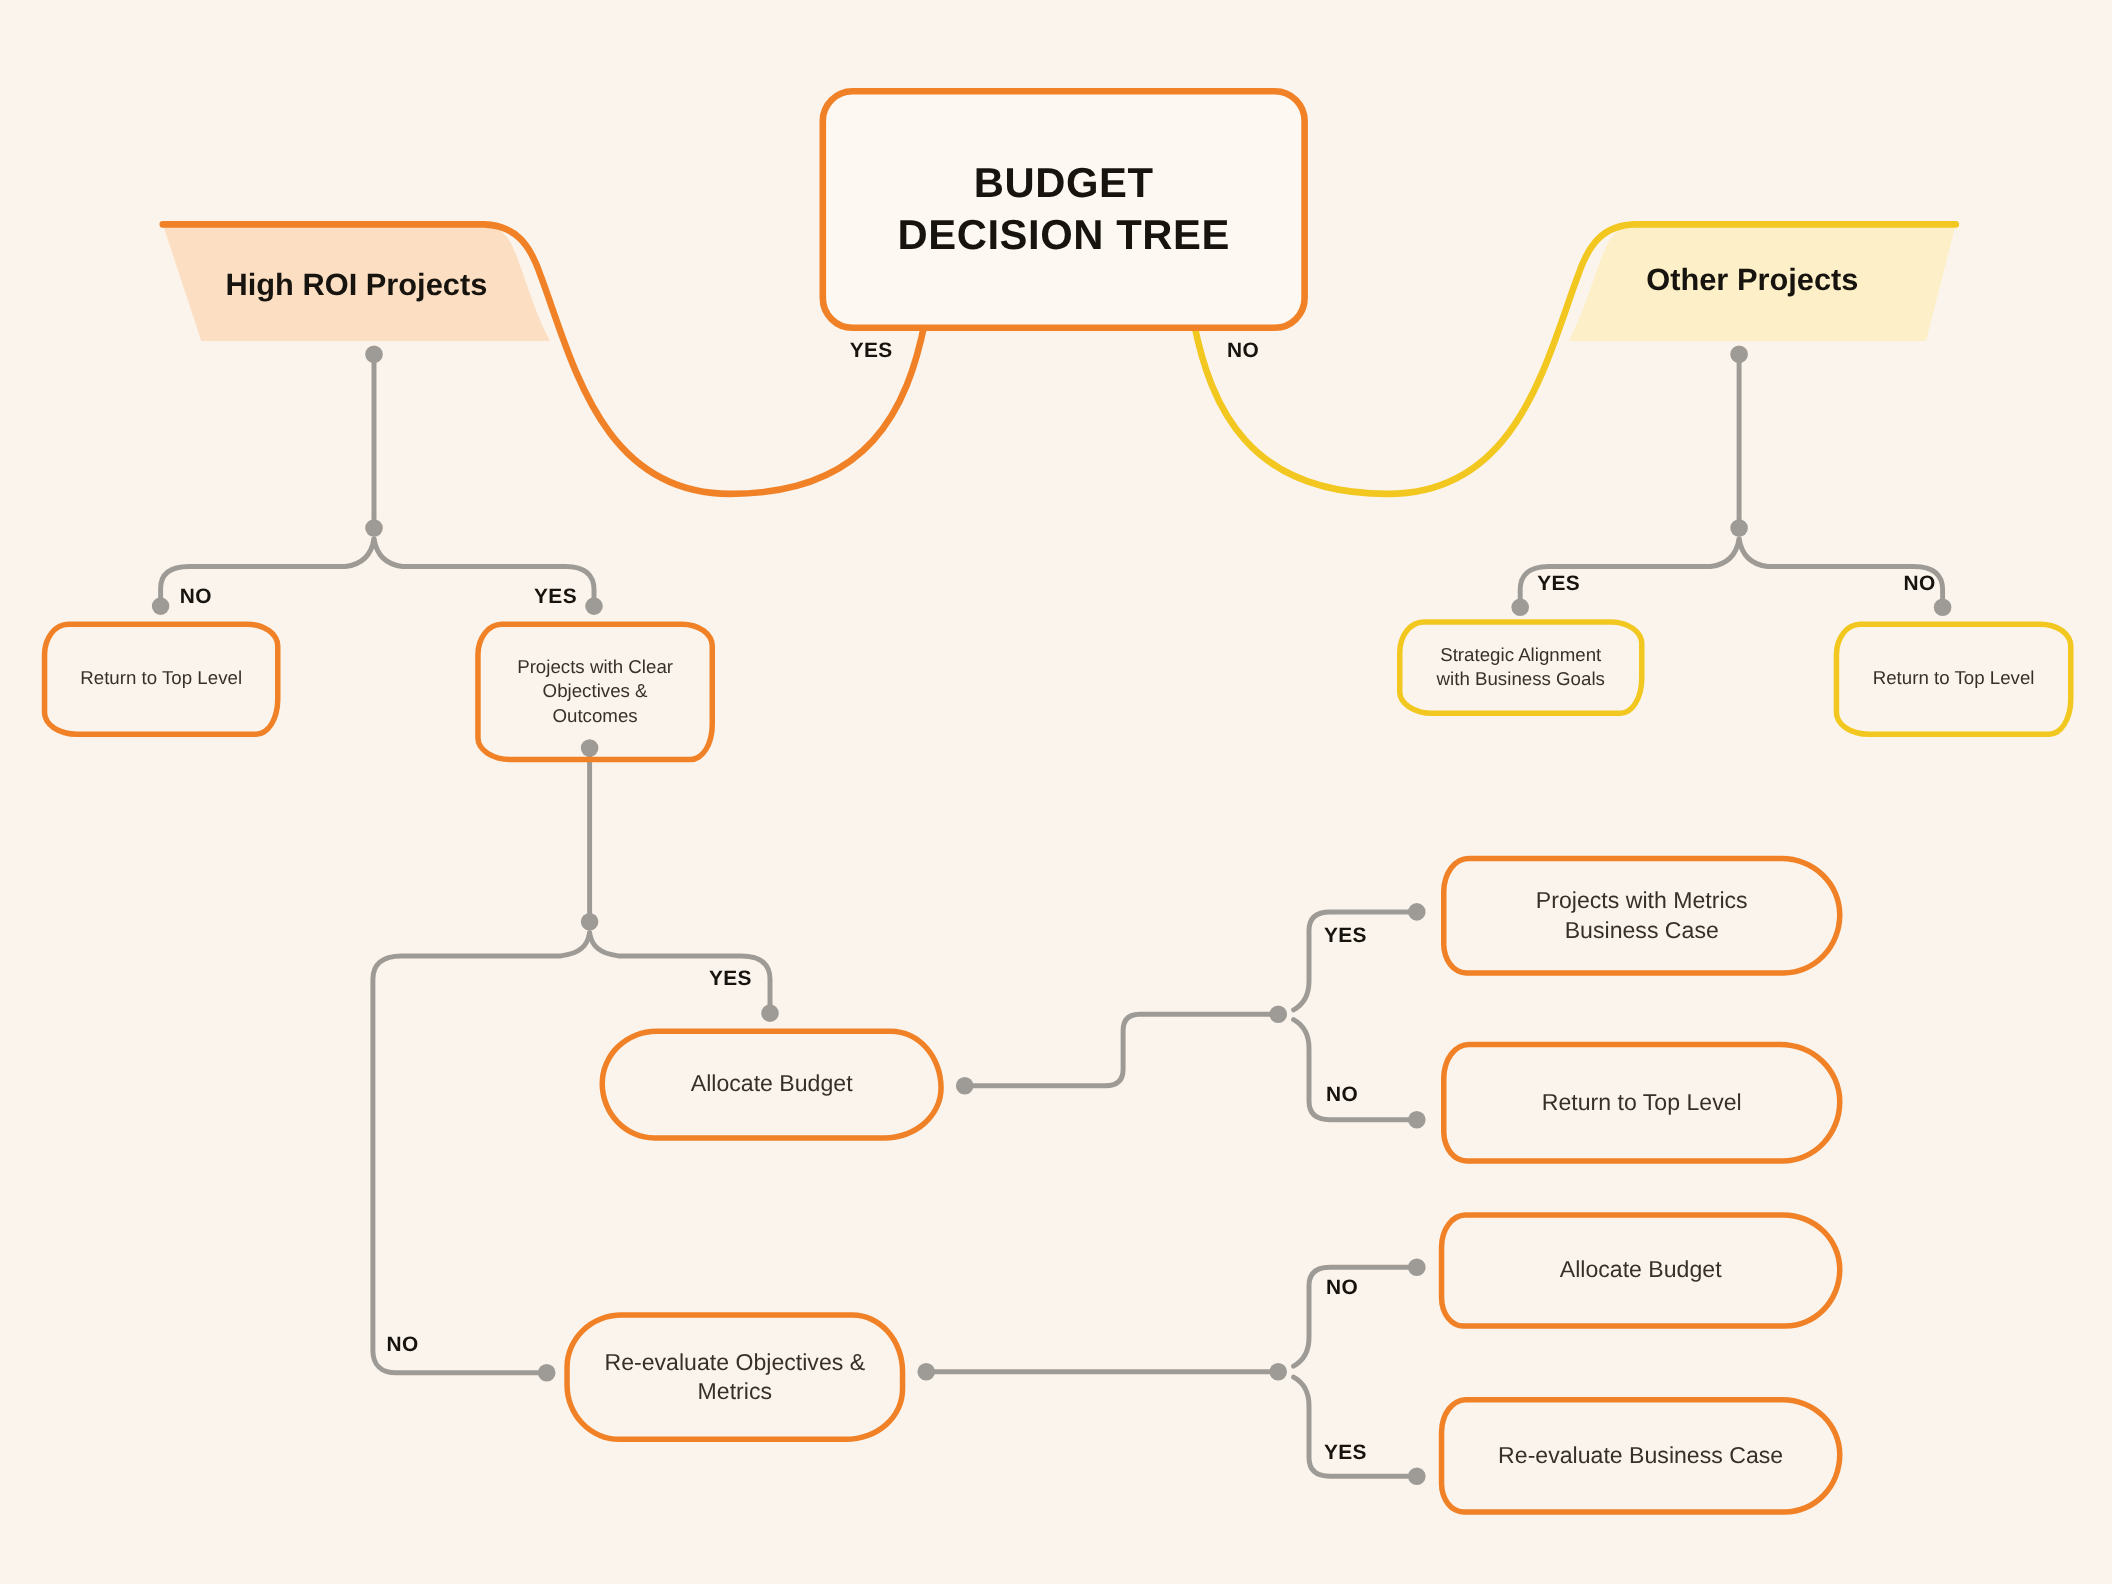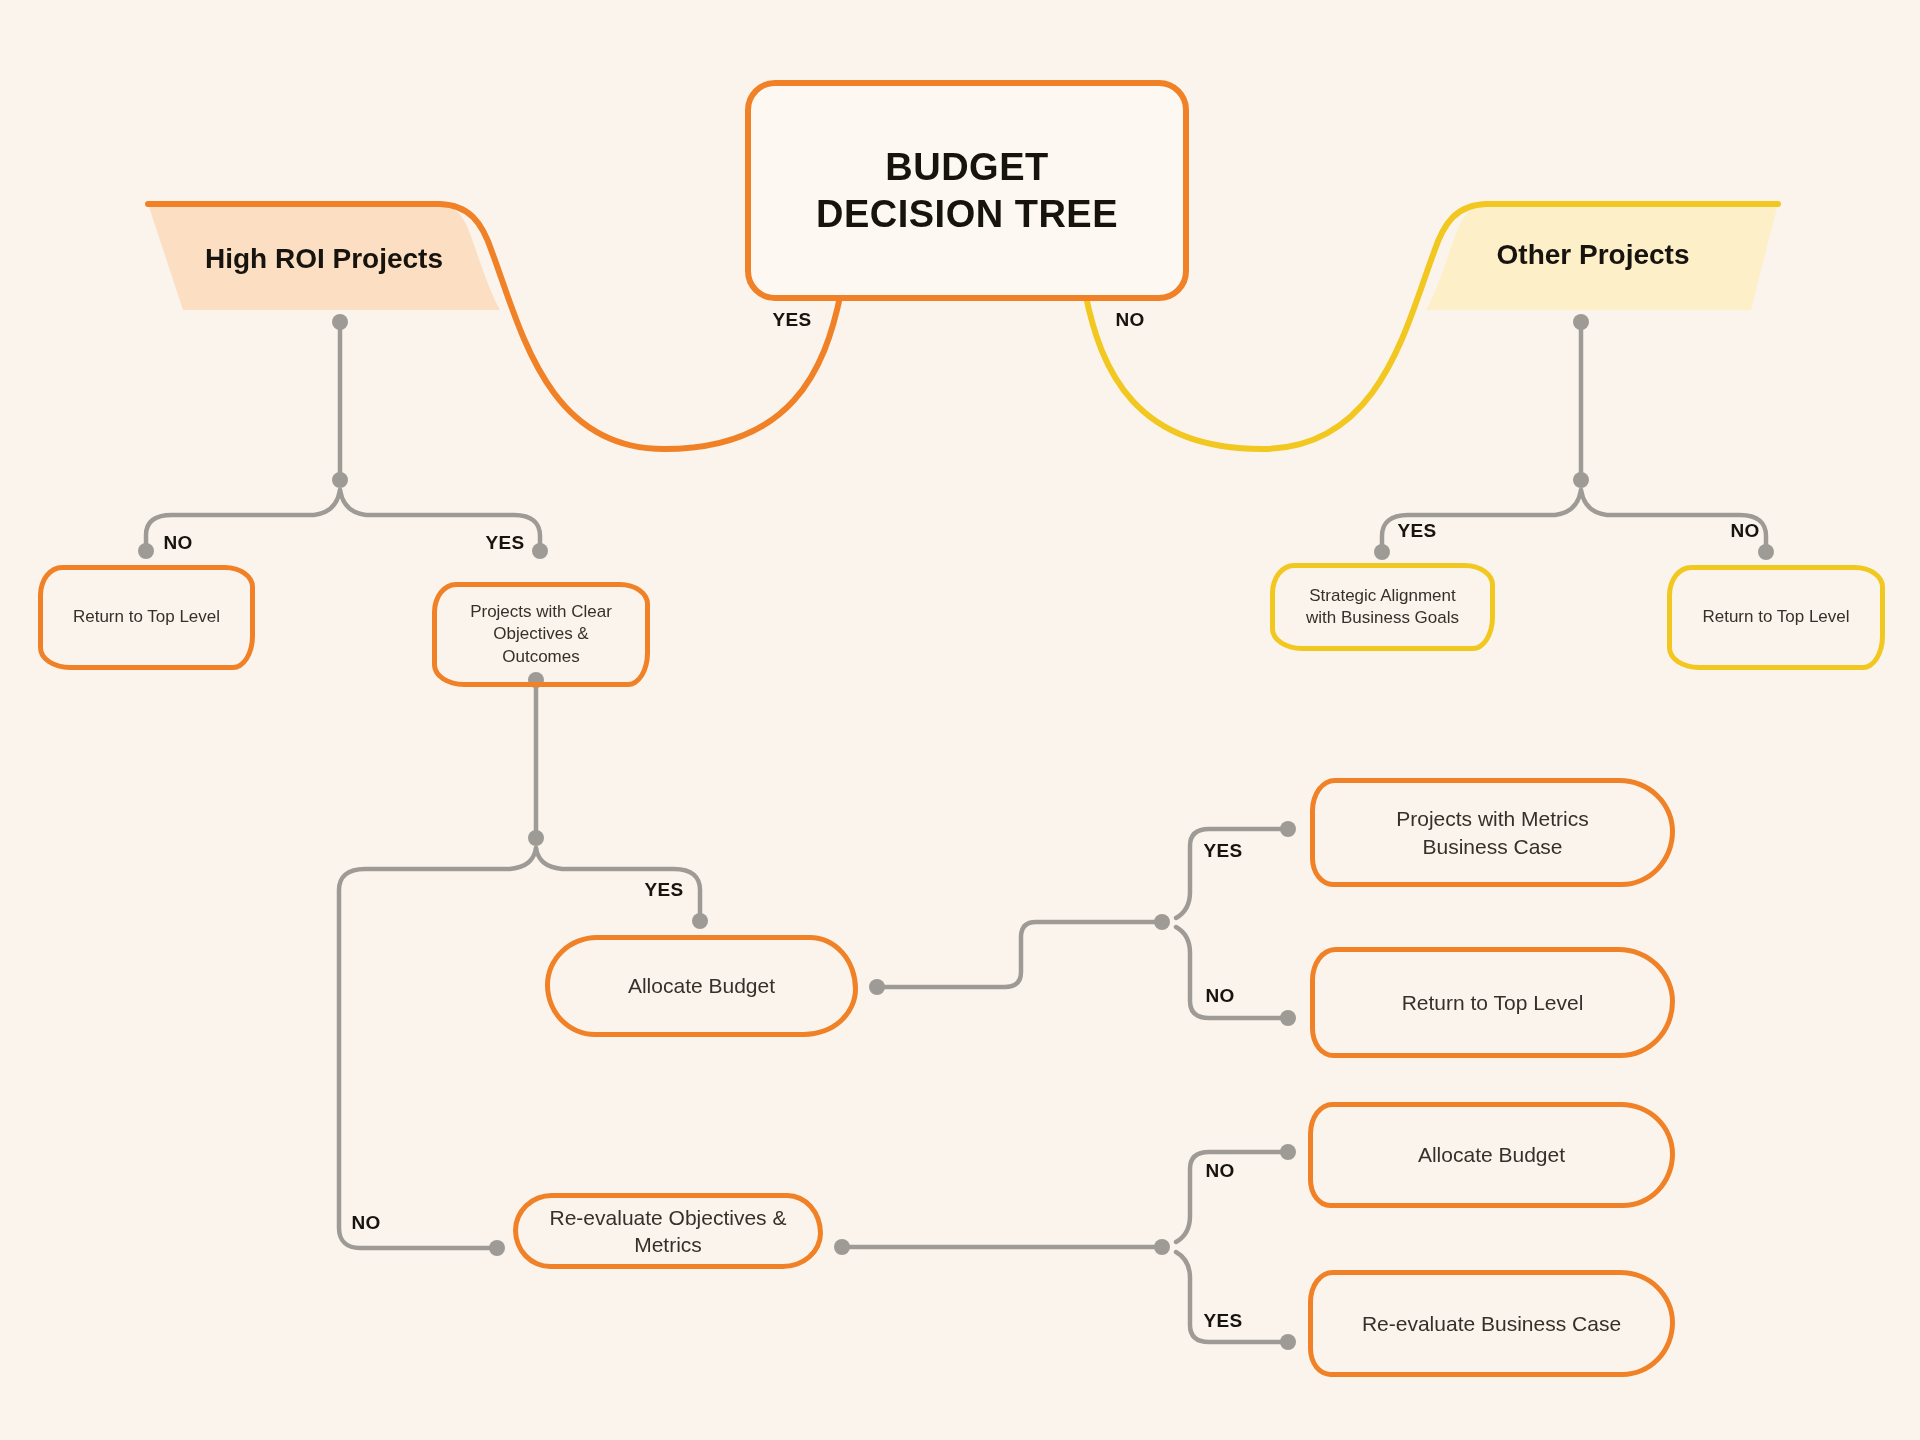--- a/index.html
+++ b/index.html
@@ -115,39 +115,39 @@
   <span class="abs yn" style="left:1130px;top:320px">NO</span>
 
   <span class="abs shape-label" style="left:324px;top:259px">High ROI Projects</span>
   <span class="abs shape-label" style="left:1593px;top:255px">Other Projects</span>
 
   <span class="abs yn" style="left:178px;top:543px">NO</span>
   <span class="abs yn" style="left:505px;top:543px">YES</span>
   <div class="abs node sk-orange sk-rect fs-small" style="left:38px;top:565px;width:217px;height:105px">
     <span class="inner">Return to Top Level</span>
   </div>
-  <div class="abs node sk-orange sk-rect fs-small" style="left:432px;top:582px;width:218px;height:105px">
+  <div class="abs node sk-orange sk-rect fs-small" style="left:432px;top:565px;width:218px;height:128px">
     <span class="inner" style="max-width:172px">Projects with Clear Objectives &amp; Outcomes</span>
   </div>
 
   <span class="abs yn" style="left:1417px;top:531px">YES</span>
   <span class="abs yn" style="left:1745px;top:531px">NO</span>
   <div class="abs node sk-yellow sk-rect fs-small" style="left:1270px;top:563px;width:225px;height:88px">
     <span class="inner" style="max-width:180px">Strategic Alignment with Business Goals</span>
   </div>
   <div class="abs node sk-yellow sk-rect fs-small" style="left:1667px;top:565px;width:218px;height:105px">
     <span class="inner">Return to Top Level</span>
   </div>
 
   <span class="abs yn" style="left:664px;top:890px">YES</span>
   <span class="abs yn" style="left:366px;top:1223px">NO</span>
   <div class="abs node sk-orange sk-pill fs-mid" style="left:545px;top:935px;width:313px;height:102px">
     <span class="inner">Allocate Budget</span>
   </div>
-  <div class="abs node sk-orange sk-pill fs-mid" style="left:513px;top:1193px;width:310px;height:76px">
+  <div class="abs node sk-orange sk-pill fs-mid" style="left:513px;top:1193px;width:310px;height:118px">
     <span class="inner" style="max-width:240px">Re-evaluate Objectives &amp; Metrics</span>
   </div>
 
   <span class="abs yn" style="left:1223px;top:851px">YES</span>
   <span class="abs yn" style="left:1220px;top:996px">NO</span>
   <div class="abs node sk-orange sk-rpill fs-mid" style="left:1310px;top:778px;width:365px;height:109px">
     <span class="inner" style="max-width:250px">Projects with Metrics Business Case</span>
   </div>
   <div class="abs node sk-orange sk-rpill fs-mid" style="left:1310px;top:947px;width:365px;height:111px">
     <span class="inner">Return to Top Level</span>

